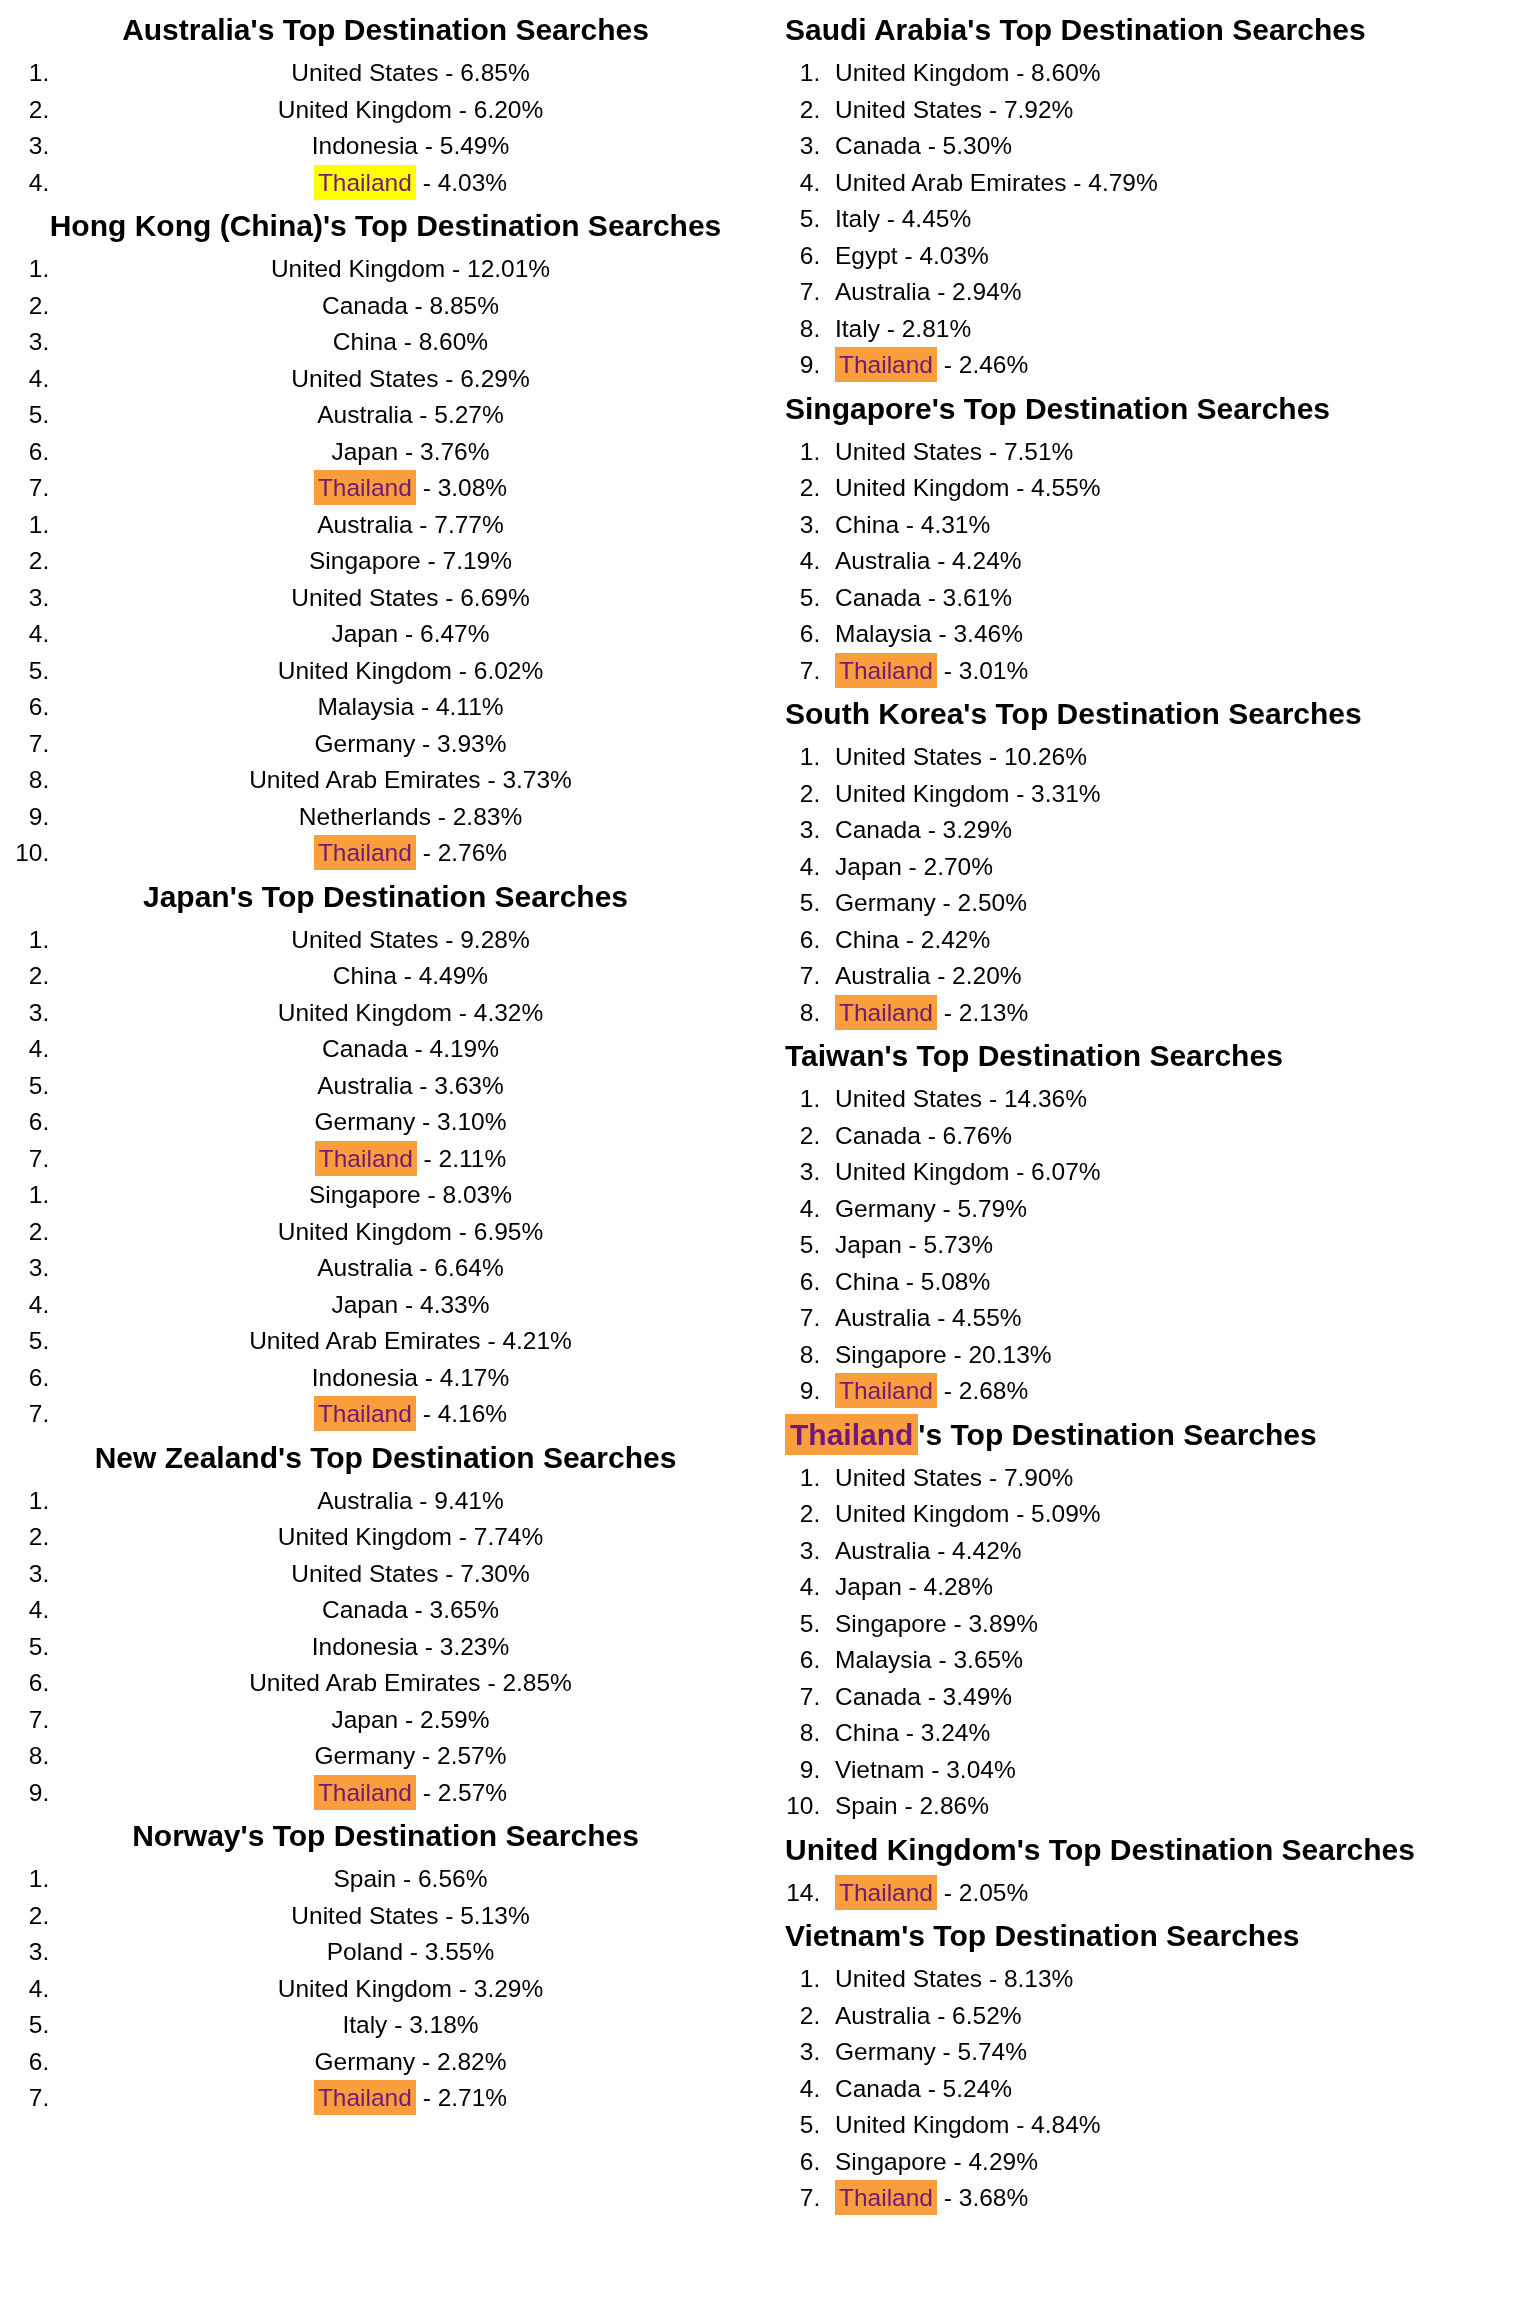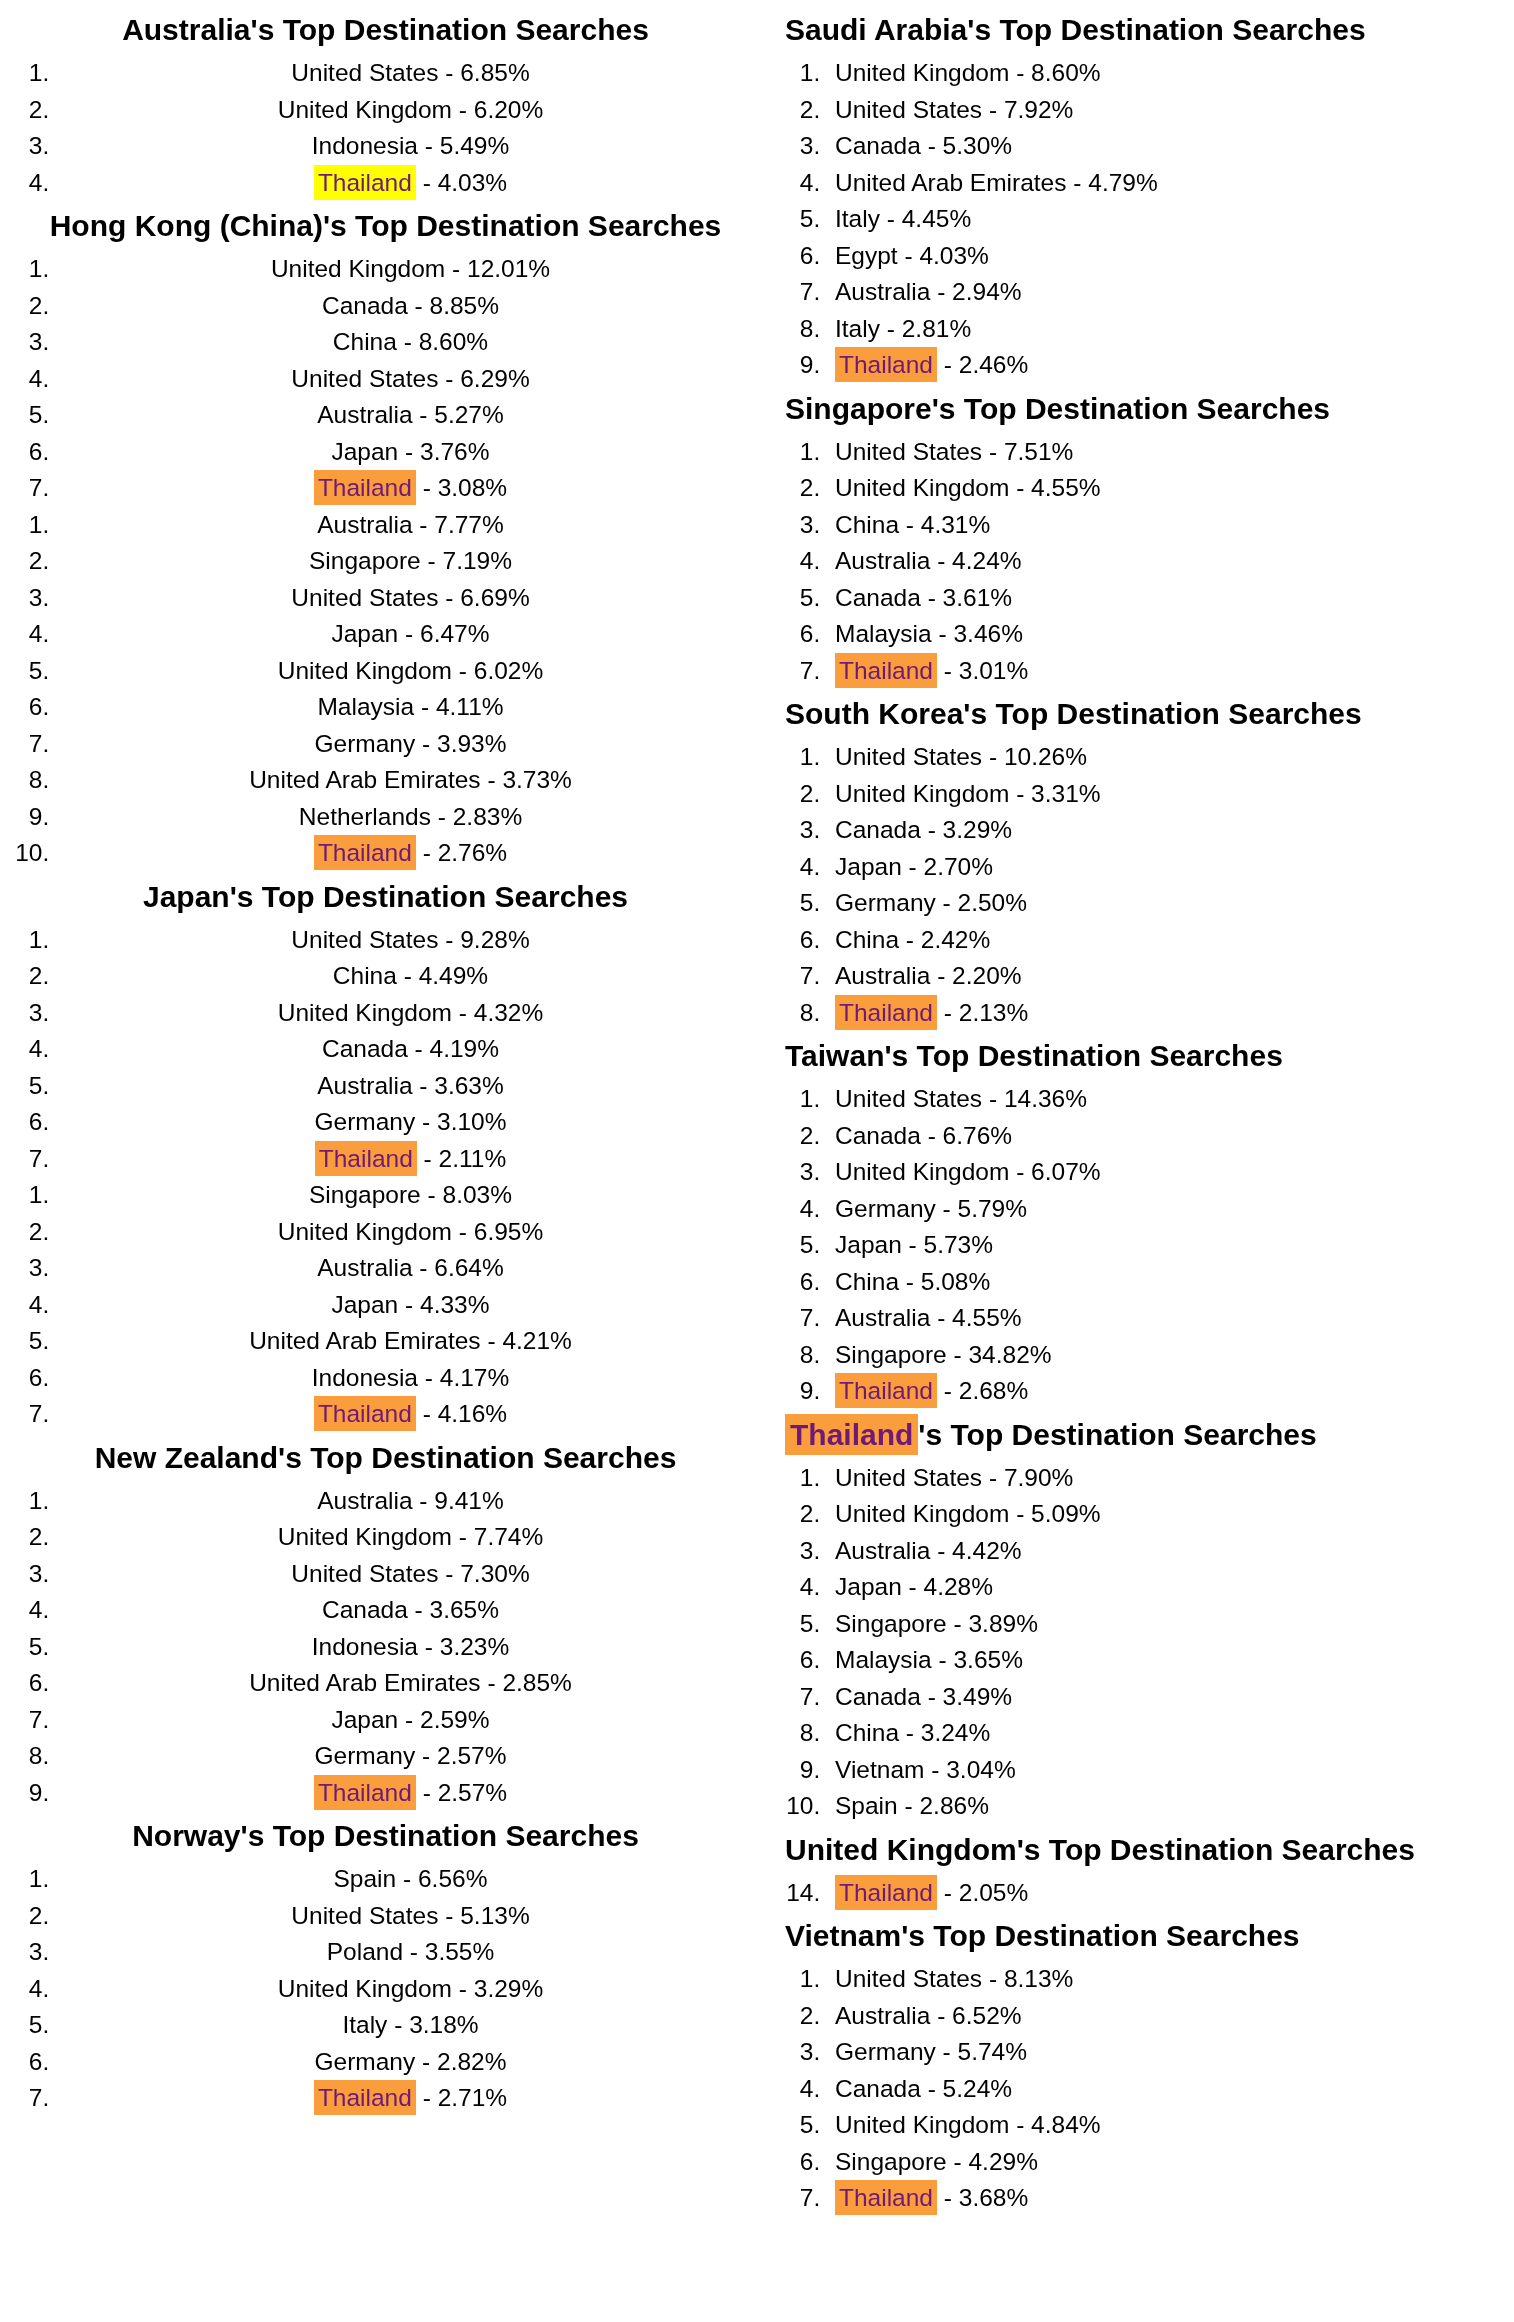--- a/index.html
+++ b/index.html
@@ -181,21 +181,21 @@
       <div>
         <h3 class="section-heading">Taiwan's Top Destination Searches</h3>
         <ol class="destination-list">
           <li><span>United States</span> - <span>14.36%</span></li>
           <li><span>Canada</span> - <span>6.76%</span></li>
           <li><span>United Kingdom</span> - <span>6.07%</span></li>
           <li><span>Germany</span> - <span>5.79%</span></li>
           <li><span>Japan</span> - <span>5.73%</span></li>
           <li><span>China</span> - <span>5.08%</span></li>
           <li><span>Australia</span> - <span>4.55%</span></li>
-          <li><span>Singapore</span> - <span>34.82%</span></li>
+          <li><span>Singapore</span> - <span>20.13%</span></li>
           <li><mark class="hl hl-orange">Thailand</mark> - <span>2.68%</span></li>
         </ol>
       </div>
       <div>
         <h3 class="section-heading"><mark class="hl hl-orange">Thailand</mark>'s Top Destination Searches</h3>
         <ol class="destination-list">
           <li><span>United States</span> - <span>7.90%</span></li>
           <li><span>United Kingdom</span> - <span>5.09%</span></li>
           <li><span>Australia</span> - <span>4.42%</span></li>
           <li><span>Japan</span> - <span>4.28%</span></li>

